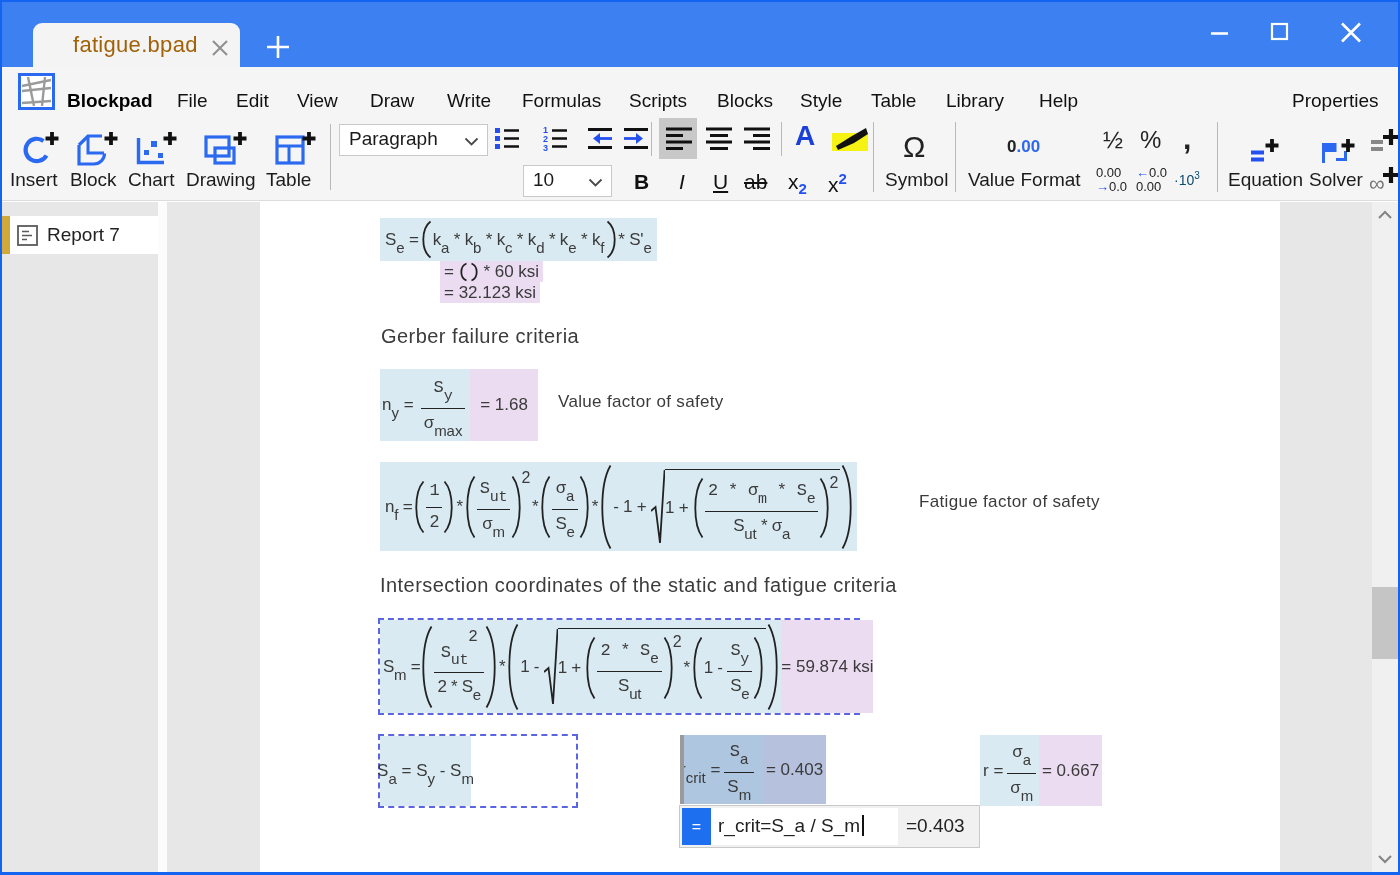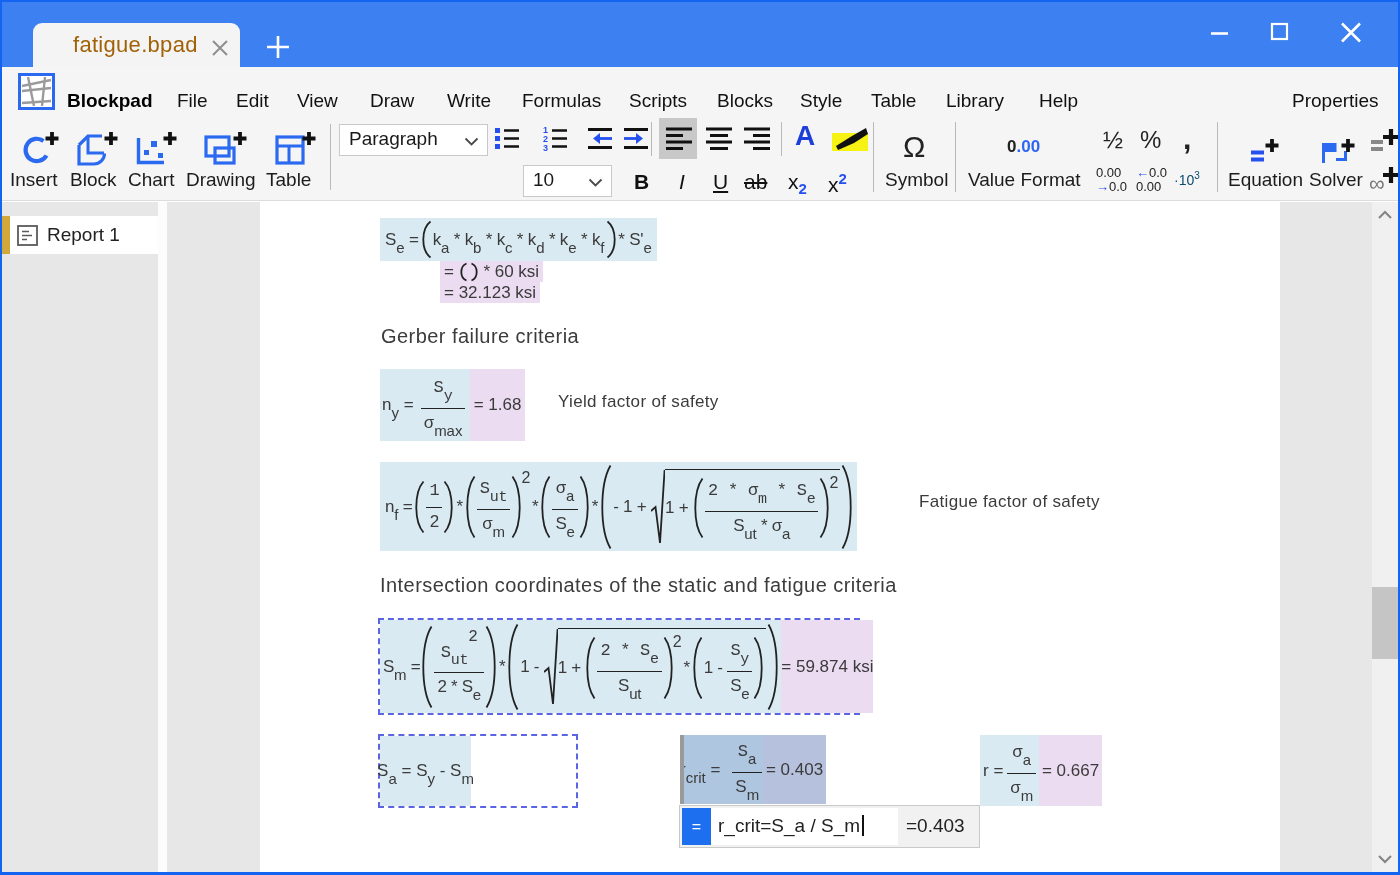--- a/index.html
+++ b/index.html
@@ -225,21 +225,21 @@
 
   <div class="abs" id="content">
     <div class="abs" id="sidebar"></div>
     <div class="abs" id="splitter"></div>
     <div class="abs" id="reportrow">
       <div class="abs" id="reportbar"></div>
       <svg class="abs" style="left:15px;top:9px" width="21" height="21">
           <rect x="1" y="1" width="19" height="19" fill="none" stroke="#5a5a5a" stroke-width="1.8"></rect>
           <path d="M5 6.5 L12 6.5 M5 10.5 L15 10.5 M5 14.5 L10 14.5" stroke="#5a5a5a" stroke-width="1.6"></path>
         </svg>
-      <span class="abs" style="left:45px;top:8px;font-size:19px;color:#222">Report 1</span>
+      <span class="abs" style="left:45px;top:8px;font-size:19px;color:#222">Report 7</span>
     </div>
     <div class="abs" id="page"></div>
     <div class="abs" id="rpad"></div>
     <div class="abs" id="vscroll">
       <div class="abs" id="vthumb"></div>
       <svg class="abs" style="left:5px;top:8px" width="16" height="10">
           <path d="M2 8 L8 2 L14 8" stroke="#848484" stroke-width="2" fill="none"></path>
         </svg>
       <svg class="abs" style="left:5px;top:652px" width="16" height="10">
           <path d="M2 2 L8 8 L14 2" stroke="#848484" stroke-width="2" fill="none"></path>
@@ -276,25 +276,25 @@
 
   <div class="eqrow" style="left:380px;top:369px;height:72px">
     <div class="fxbg part" style="width:90px;height:72px;padding-left:2px">
       <span>n<sub class="s">y</sub> =</span>
       <span class="frac" style="margin-left:7px">
           <span>S<sub class="s">y</sub></span>
           <span class="fbar2"></span>
           <span>σ<sub class="s">max</sub></span>
         </span>
     </div>
-    <div class="resbg cell" style="width:55px;height:72px">
+    <div class="resbg cell" style="width:68px;height:72px">
         <span>= 1.68</span>
       </div>
   </div>
-  <div class="bt" style="left:558px;top:392px">Yield factor of safety</div>
+  <div class="bt" style="left:558px;top:392px">Value factor of safety</div>
 
   <div class="eqrow" style="left:380px;top:462px;height:89px">
     <div class="fxbg part" style="height:89px;padding:0 5px;letter-spacing:-0.22px">
       <span>n<sub class="s">f</sub> =</span>
       <svg class="par" width="10" height="54" style="margin:0 1px 0 3px">
           <path d="M8.5 1.5 Q1.3 9.7 1.3 27.0 Q1.3 44.3 8.5 52.5" stroke="#222" stroke-width="1.8" fill="none"></path>
         </svg>
       <span class="frac tf">
           <span>1</span>
           <span class="fbar2"></span>
@@ -426,21 +426,21 @@
   <div class="eqrow" style="left:378px;top:734px;width:200px;height:74px;border:2px dashed #5b65e2">
     <div class="fxbg cell" style="width:91px;height:100%">
         <span>S<sub class="s">a</sub> = S<sub class="s">y</sub> - S<sub class="s">m</sub></span>
       </div>
   </div>
 
   <div class="eqrow" style="left:680px;top:735px;height:69px">
     <div style="width:4px;height:69px;background:#9a9a9a;position:relative;z-index:2"></div>
     <div class="part" style="background:#aec6e0;height:69px;padding:0 4px;width:79px">
       <span style="margin-left:-8px">r<sub class="s">crit</sub> =</span>
-      <span class="frac" style="margin-left:12px">
+      <span class="frac" style="margin-left:4px">
           <span>S<sub class="s">a</sub></span>
           <span class="fbar2"></span>
           <span>S<sub class="s">m</sub></span>
         </span>
     </div>
     <div class="cell" style="background:#b6c1dd;height:69px;width:63px">
         <span>= 0.403</span>
       </div>
   </div>
 

